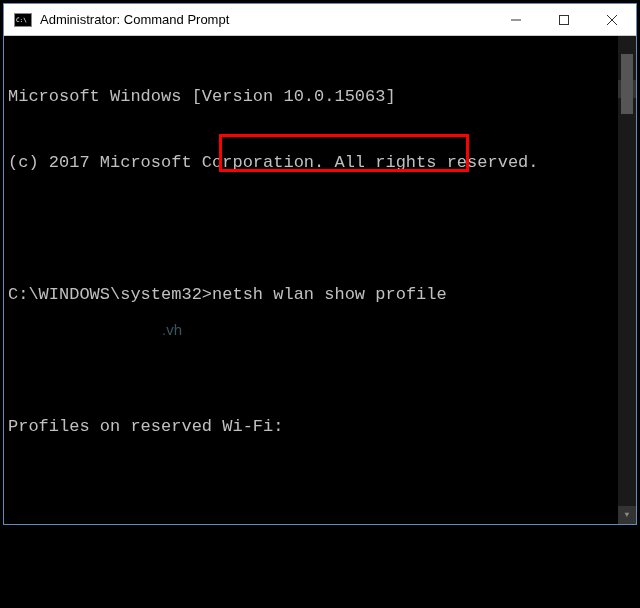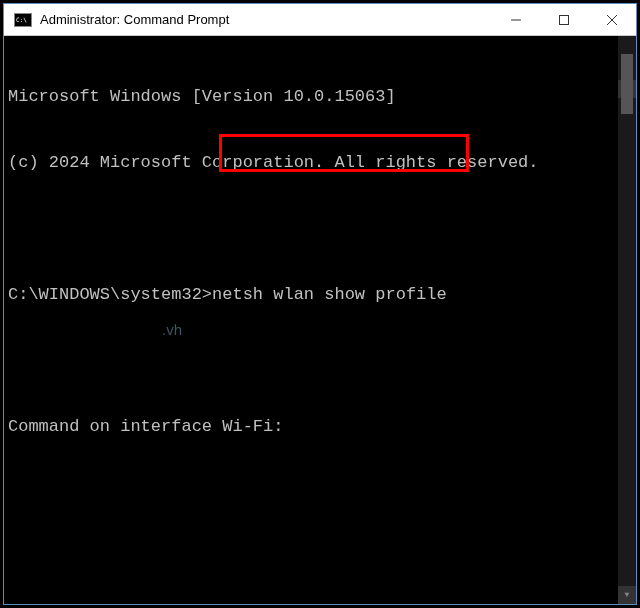--- a/index.html
+++ b/index.html
@@ -5,21 +5,21 @@
     * { margin: 0; padding: 0; box-sizing: border-box; }
     body {
       width: 640px;
       height: 608px;
       background: #000;
       font-family: Consolas, "Courier New", monospace;
       overflow: hidden;
     }
     .window {
       width: 634px;
-      height: 602px;
+      height: 522px;
       margin: 3px;
       border: 1px solid #5a8fbf;
       background: #000;
       display: flex;
       flex-direction: column;
     }
     .titlebar {
       height: 32px;
       background: #fff;
       display: flex;
@@ -147,25 +147,25 @@
         <svg viewBox="0 0 12 12">
             <line x1="1" y1="1" x2="11" y2="11" stroke="#333" stroke-width="1"></line>
             <line x1="11" y1="1" x2="1" y2="11" stroke="#333" stroke-width="1"></line>
           </svg>
       </div>
     </div>
   </div>
 
   <div class="terminal-body">
     <div class="term-line">Microsoft Windows [Version 10.0.15063]</div>
-    <div class="term-line">(c) 2024 Microsoft Corporation. All rights reserved.</div>
+    <div class="term-line">(c) 2017 Microsoft Corporation. All rights reserved.</div>
     <div class="term-line"> </div>
     <div class="term-line"><span class="prompt-part">C:\WINDOWS\system32&gt;</span><span class="cmd-part">netsh wlan show profile</span></div>
     <div class="term-line"> </div>
-    <div class="term-line">Command on interface Wi-Fi:</div>
+    <div class="term-line">Profiles on reserved Wi-Fi:</div>
     <div class="term-line"> </div>
     
     
     
     
     
     
 
     <div class="watermark" style="left:158px; top:283px;">.vh</div>
 

